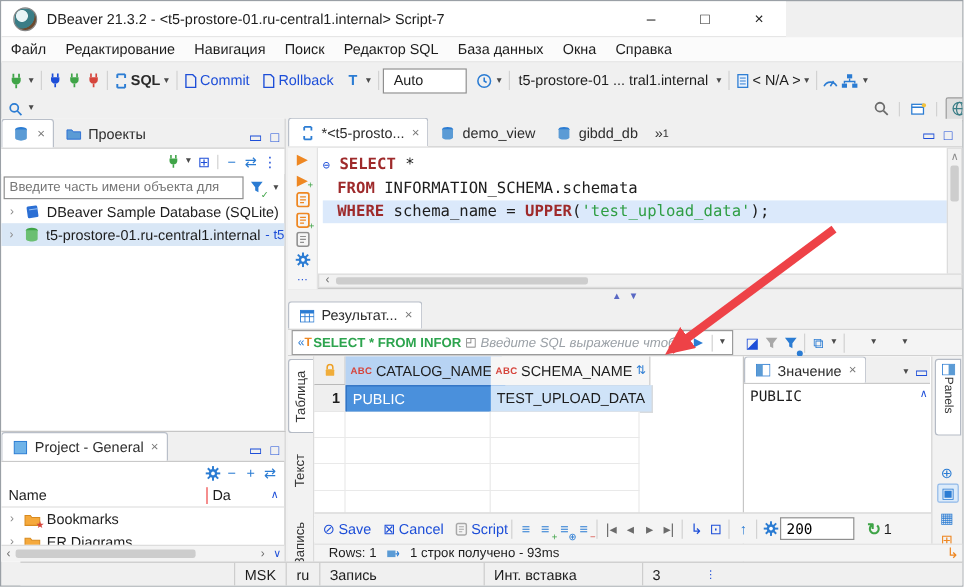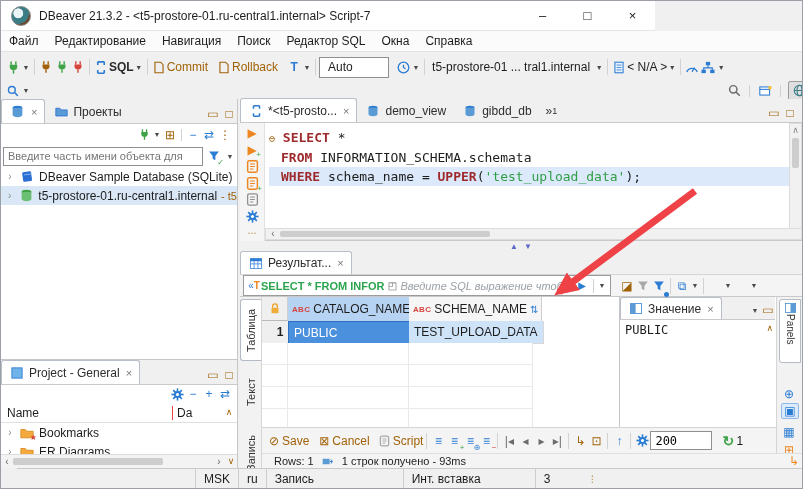--- a/index.html
+++ b/index.html
@@ -5,21 +5,21 @@
   html,body{margin:0;padding:0}
   body{font-family:"Liberation Sans",sans-serif;font-size:12px;color:#1d1d1d;background:#fff}
   #app{position:relative;width:803px;height:489px;background:#f0f0f0;overflow:hidden;border:1px solid #9aa0a6;box-sizing:border-box}
   .abs{position:absolute;box-sizing:border-box}
   .flex{display:flex;align-items:center}
   .nw{white-space:nowrap}
   .mono{font-family:"DejaVu Sans Mono","Liberation Mono",monospace}
   .ic{display:inline-flex;align-items:center;justify-content:center;height:18px;min-width:16px;font-size:12px;line-height:1}
   .dd{font-size:7px;color:#4a4a4a;min-width:10px;text-align:center}
   .sep{width:1px;height:16px;background:#d2d2d2;margin:0 3px;flex:0 0 1px}
-  .gray{color:#a16207}.dkgray{color:#6b6b6b}
+  .gray{color:#1d4ed8}.dkgray{color:#6b6b6b}
   .blue{color:#2b7cd3}.orange{color:#ee8722}.green{color:#3fa447}.red{color:#d6453c}
   .titlebar{left:0;top:0;width:654px;height:30px;background:#fff;display:flex;align-items:center;border-bottom:1px solid #e6e6e6}
   .win-btn{width:45px;height:29px;display:flex;align-items:center;justify-content:center;font-size:13px;color:#222}
   .logo{width:18px;height:18px;border-radius:50%;background:radial-gradient(circle at 35% 35%,#e8f4f6 0 28%,#3a7d86 32% 62%,#6b4a2f 65% 100%);margin:0 8px 0 10px;border:1px solid #888}
   .menubar{left:0;top:30px;width:801px;height:21px;background:#fbfbfb;display:flex;align-items:center;border-bottom:1px solid #e3e3e3}
   .menu-item{padding:0 8px;height:100%;display:flex;align-items:center;cursor:default}
   .tb1{left:0;top:51px;width:801px;height:30px;display:flex;align-items:center;padding-left:4px}
   .tb2{left:0;top:81px;width:801px;height:17px;display:flex;align-items:center;padding-left:4px}
   .combo{background:#fff;border:1px solid #8f8f8f;height:19px;display:flex;align-items:center;padding:0 8px;font-size:12px}
   .panel-tabs{display:flex;align-items:flex-end;height:24px;background:#f0f0f0;border-bottom:1px solid #c9c9c9}
@@ -57,20 +57,21 @@
     <span class="win-btn">□</span>
     <span class="win-btn">×</span>
   </div>
 
   <div class="abs menubar">
     <span class="menu-item">Файл</span>
     <span class="menu-item">Редактирование</span>
     <span class="menu-item">Навигация</span>
     <span class="menu-item">Поиск</span>
     <span class="menu-item">Редактор SQL</span>
+    <span class="menu-item">База данных</span>
     <span class="menu-item">Окна</span>
     <span class="menu-item">Справка</span>
   </div>
 
   <div class="abs tb1">
     <span class="ic green">
         <svg width="15" height="15" viewBox="0 0 16 16">
           <path d="M5.5 1.5v3.5M10.5 1.5v3.5" stroke="currentColor" stroke-width="1.6" fill="none"></path>
           <path d="M4 5h8v2.5c0 2-1.6 3.5-4 3.5S4 9.5 4 7.5z" fill="currentColor"></path>
           <path d="M8 11v3.5" stroke="currentColor" stroke-width="1.6"></path>

